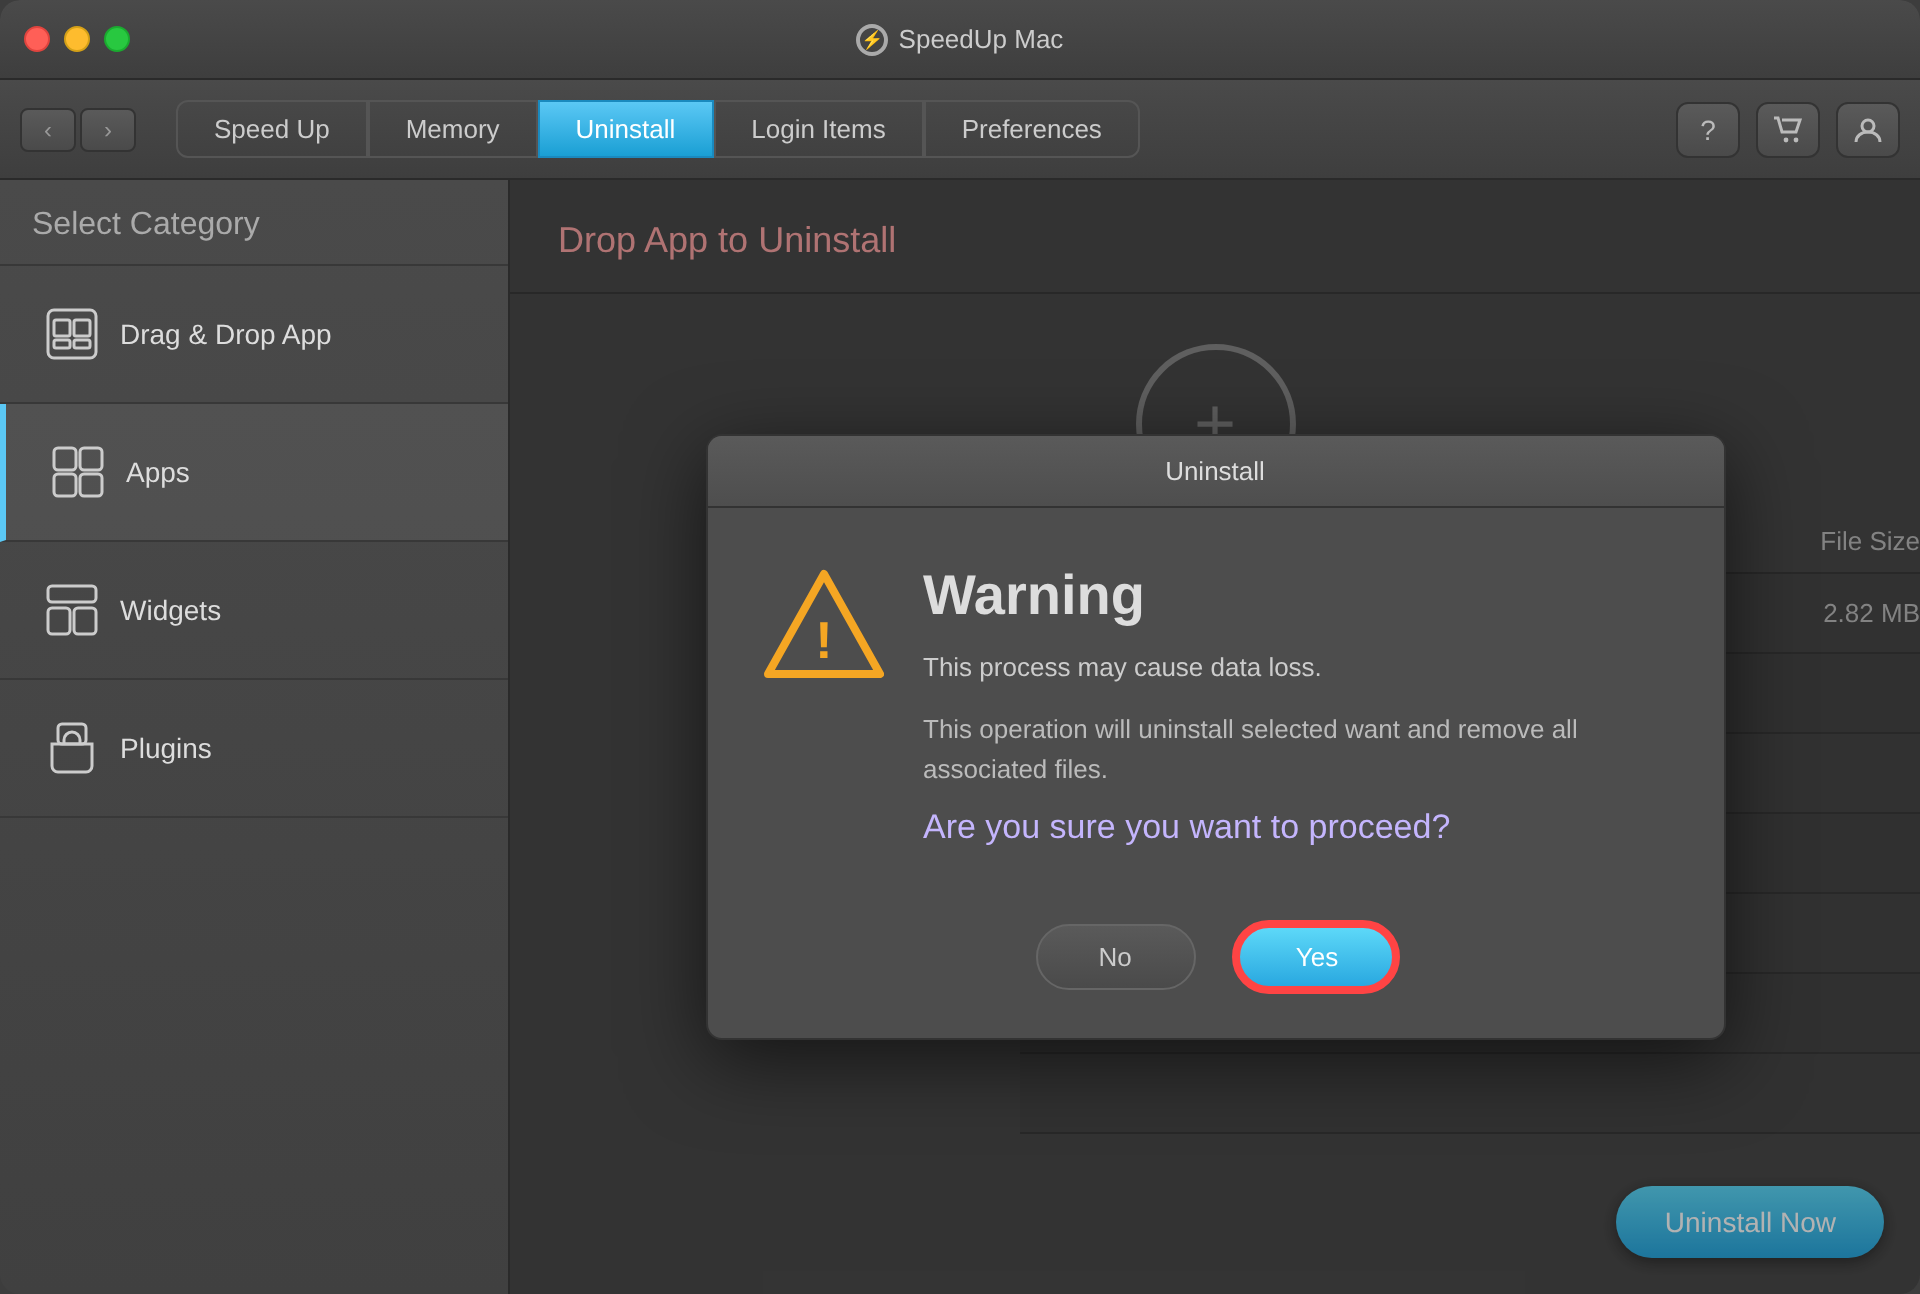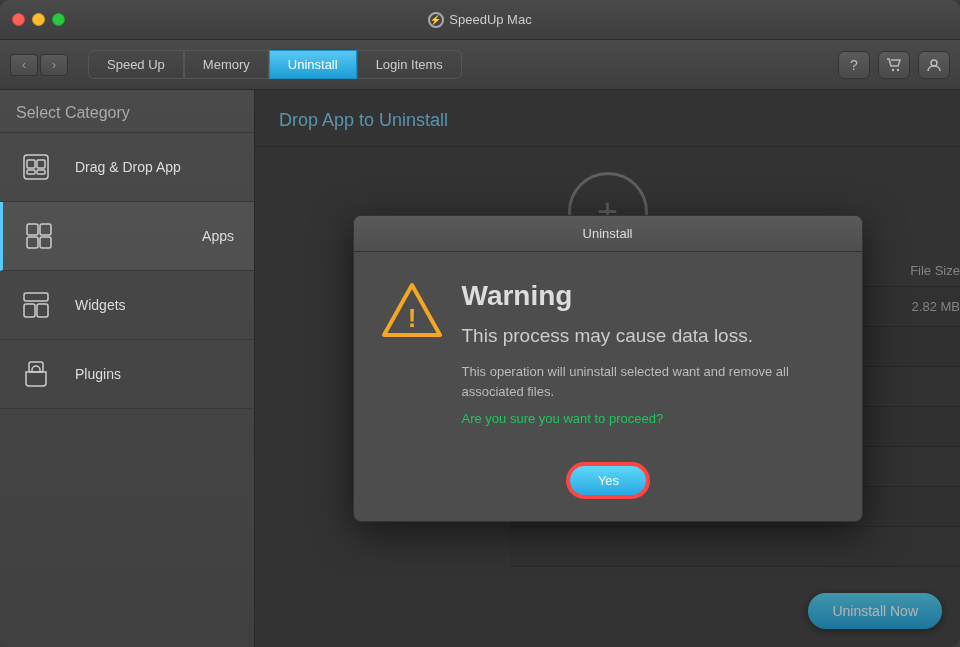--- a/index.html
+++ b/index.html
@@ -143,29 +143,28 @@
       font-size: 16px;
       color: #aaa;
       text-transform: none;
       font-weight: 500;
       border-bottom: 1px solid #383838;
     }
     .sidebar-item {
       display: flex;
       align-items: center;
       padding: 18px 20px;
-      gap: 23px;
+      gap: 8px;
       cursor: pointer;
       border-bottom: 1px solid #383838;
       color: #ddd;
     }
     .sidebar-item.active {
       background: rgba(255,255,255,0.05);
       border-left: 3px solid #5bc8f5;
-      justify-content: space-between;
     }
     .sidebar-item-icon {
       width: 32px;
       height: 32px;
       flex-shrink: 0;
       display: flex;
       align-items: center;
       justify-content: center;
     }
     .sidebar-item-label {
@@ -176,21 +175,21 @@
     
     .content {
       flex: 1;
       background: #4a4a4a;
       position: relative;
       overflow: hidden;
     }
     .content-header {
       padding: 20px 24px 15px;
       font-size: 18px;
-      color: #7dd3fc;
+      color: #fca5a5;
       font-weight: 400;
       border-bottom: 1px solid #3a3a3a;
     }
     .drop-zone {
       display: flex;
       align-items: center;
       justify-content: center;
       height: 130px;
       position: relative;
     }
@@ -293,35 +292,35 @@
     .modal-text {
       flex: 1;
     }
     .warning-title {
       font-size: 28px;
       font-weight: 600;
       color: #ddd;
       margin-bottom: 10px;
     }
     .warning-line {
-      font-size: 19px;
+      font-size: 13px;
       color: #bbb;
       margin-bottom: 4px;
       line-height: 1.5;
     }
     .warning-line.bold { font-weight: 500; color: #ccc; }
     .warning-desc {
       font-size: 13px;
       color: #bbb;
       margin-top: 12px;
       line-height: 1.5;
     }
     .warning-question {
-      font-size: 13px;
-      color: #22c55e;
+      font-size: 17px;
+      color: #c4b5fd;
       margin-top: 10px;
     }
     .modal-footer {
       padding: 14px 28px 24px;
       display: flex;
       justify-content: center;
       gap: 20px;
     }
     .modal-btn {
       min-width: 80px;
@@ -364,20 +363,21 @@
 <div class="navbar">
   <div class="nav-arrows">
     <div class="nav-arrow">‹</div>
     <div class="nav-arrow">›</div>
   </div>
   <div class="nav-tabs">
     <div class="nav-tab">Speed Up</div>
     <div class="nav-tab">Memory</div>
     <div class="nav-tab active">Uninstall</div>
     <div class="nav-tab">Login Items</div>
+    <div class="nav-tab">Preferences</div>
   </div>
   <div class="nav-actions">
     <div class="nav-action-btn">?</div>
     <div class="nav-action-btn">
       <svg width="16" height="14" viewBox="0 0 16 14" fill="none">
         <path d="M1 1h2l2 7h7l2-6H5" stroke="#bbb" stroke-width="1.5" fill="none"></path>
         <circle cx="7" cy="12" r="1.2" fill="#bbb"></circle>
         <circle cx="12" cy="12" r="1.2" fill="#bbb"></circle>
       </svg>
     </div>
@@ -479,18 +479,19 @@
             </svg>
           </div>
           <div class="modal-text">
             <div class="warning-title">Warning</div>
             <div class="warning-line bold">This process may cause data loss.</div>
             <div class="warning-desc">This operation will uninstall selected want and remove all associated files.</div>
             <div class="warning-question">Are you sure you want to proceed?</div>
           </div>
         </div>
         <div class="modal-footer">
+          <button class="modal-btn no">No</button>
           <button class="modal-btn yes">Yes</button>
         </div>
       </div>
     </div>
   </div>
 </div>
 
 </body></html>

